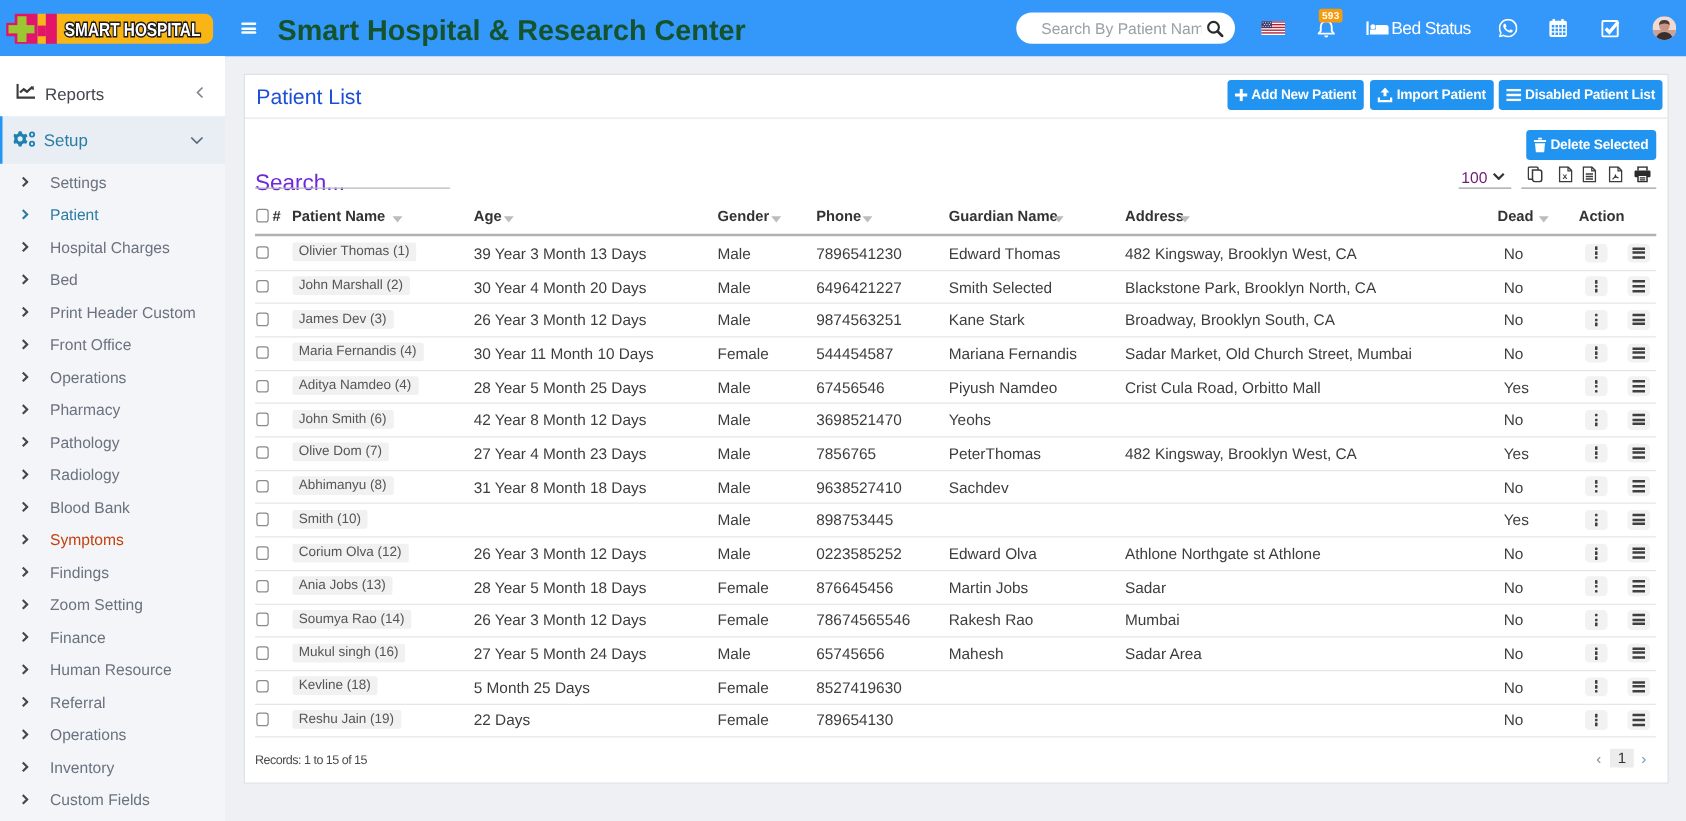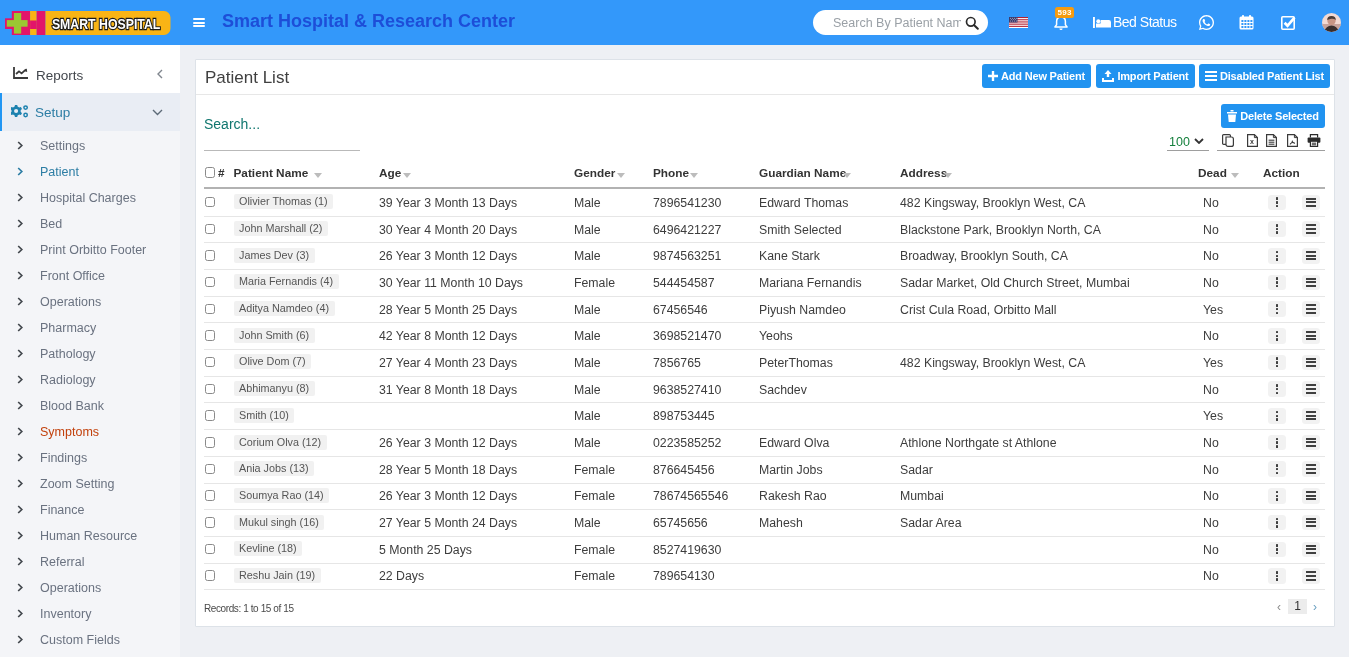--- a/index.html
+++ b/index.html
@@ -32,21 +32,21 @@
 <rect x="25.1" y="12.5" width="6.6" height="8.5" fill="#e2156a"></rect>
 <rect x="31.7" y="3" width="8.8" height="24" fill="#e2156a"></rect>
 <path d="M40.5 3 H159 a6.5 6.5 0 0 1 6.5 6.5 v11 a6.5 6.5 0 0 1 -6.5 6.5 H40.5 Z" fill="#f9b415"></path>
 <text x="46.9" y="20.6" font-family="Liberation Sans, sans-serif" font-size="15" font-weight="bold" fill="#fff" stroke="#1a1a1a" stroke-width="2.4" paint-order="stroke" textLength="108.4" lengthAdjust="spacingAndGlyphs">SMART HOSPITAL</text>
 </svg>
 <div id="burger" class="abs" style="left:193px;top:18.3px;width:11.5px">
     <span></span>
     <span></span>
     <span></span>
   </div>
-<div class="abs" style="left:222px;top:11px;color:#1d4ed8;font-size:18px;font-weight:bold">Smart Hospital &amp; Research Center</div>
+<div class="abs" style="left:222px;top:11px;color:#14532d;font-size:23px;font-weight:bold">Smart Hospital &amp; Research Center</div>
 <div class="abs" style="left:813px;top:10px;width:175px;height:25px;background:#fff;border-radius:13px">
 <div class="abs" style="left:20px;top:6px;font-size:12.5px;color:#9aa0a6;width:128px;overflow:hidden;white-space:nowrap">Search By Patient Name</div>
 <svg class="abs" style="right:9px;top:6px" width="14" height="14" viewBox="0 0 14 14">
       <circle cx="5.8" cy="5.8" r="4.3" fill="none" stroke="#2a2a2a" stroke-width="1.7"></circle>
       <line x1="9.2" y1="9.2" x2="12.8" y2="12.8" stroke="#2a2a2a" stroke-width="2" stroke-linecap="round"></line>
     </svg>
 </div>
 <svg class="abs" style="left:1009px;top:17px" width="19" height="11" viewBox="0 0 19 11">
 <rect width="19" height="11" fill="#fff"></rect>
 <g fill="#b22234">
@@ -157,21 +157,21 @@
     <path d="M1.2 1 L4.8 4.5 L1.2 8" fill="none" stroke="#43484e" stroke-width="1.7"></path>
   </svg>
 <div class="abs" style="left:40px;top:191px;font-size:12.5px;color:#6a7280">Hospital Charges</div>
 <svg class="abs" style="left:17px;top:219px" width="6" height="9" viewBox="0 0 6 9">
     <path d="M1.2 1 L4.8 4.5 L1.2 8" fill="none" stroke="#43484e" stroke-width="1.7"></path>
   </svg>
 <div class="abs" style="left:40px;top:217px;font-size:12.5px;color:#6a7280">Bed</div>
 <svg class="abs" style="left:17px;top:245px" width="6" height="9" viewBox="0 0 6 9">
     <path d="M1.2 1 L4.8 4.5 L1.2 8" fill="none" stroke="#43484e" stroke-width="1.7"></path>
   </svg>
-<div class="abs" style="left:40px;top:243px;font-size:12.5px;color:#6a7280">Print Orbitto Footer</div>
+<div class="abs" style="left:40px;top:243px;font-size:12.5px;color:#6a7280">Print Header Custom</div>
 <svg class="abs" style="left:17px;top:271px" width="6" height="9" viewBox="0 0 6 9">
     <path d="M1.2 1 L4.8 4.5 L1.2 8" fill="none" stroke="#43484e" stroke-width="1.7"></path>
   </svg>
 <div class="abs" style="left:40px;top:269px;font-size:12.5px;color:#6a7280">Front Office</div>
 <svg class="abs" style="left:17px;top:297px" width="6" height="9" viewBox="0 0 6 9">
     <path d="M1.2 1 L4.8 4.5 L1.2 8" fill="none" stroke="#43484e" stroke-width="1.7"></path>
   </svg>
 <div class="abs" style="left:40px;top:295px;font-size:12.5px;color:#6a7280">Operations</div>
 <svg class="abs" style="left:17px;top:323px" width="6" height="9" viewBox="0 0 6 9">
     <path d="M1.2 1 L4.8 4.5 L1.2 8" fill="none" stroke="#43484e" stroke-width="1.7"></path>
@@ -219,21 +219,21 @@
 <div class="abs" style="left:40px;top:581px;font-size:12.5px;color:#6a7280">Operations</div>
 <svg class="abs" style="left:17px;top:609px" width="6" height="9" viewBox="0 0 6 9">
     <path d="M1.2 1 L4.8 4.5 L1.2 8" fill="none" stroke="#43484e" stroke-width="1.7"></path>
   </svg>
 <div class="abs" style="left:40px;top:607px;font-size:12.5px;color:#6a7280">Inventory</div>
 <svg class="abs" style="left:17px;top:635px" width="6" height="9" viewBox="0 0 6 9">
     <path d="M1.2 1 L4.8 4.5 L1.2 8" fill="none" stroke="#43484e" stroke-width="1.7"></path>
   </svg>
 <div class="abs" style="left:40px;top:633px;font-size:12.5px;color:#6a7280">Custom Fields</div>
 <div class="abs" style="left:195px;top:59px;width:1140px;height:568px;background:#fff;border:1px solid #dde2e8;border-radius:1px"></div>
-<div class="abs" style="left:205px;top:68px;font-size:17px;color:#404040">Patient List</div>
+<div class="abs" style="left:205px;top:68px;font-size:17px;color:#1d4ed8">Patient List</div>
 <div class="abs" style="left:196px;top:93.5px;width:1138px;height:1px;background:#e7e7e7"></div>
 <div class="bbtn" style="left:982px;top:64px;width:109px">
     <svg width="10" height="10" viewBox="0 0 11 11">
       <path d="M4.2 0 h2.6 v4.2 H11 v2.6 H6.8 V11 H4.2 V6.8 H0 V4.2 h4.2 Z" fill="#fff"></path>
     </svg>
     <span>Add New Patient</span>
   </div>
 <div class="bbtn" style="left:1096px;top:64px;width:99px">
     <svg width="12" height="12" viewBox="0 0 12 12">
       <path d="M6 0 L9.5 4 H7.2 V7 H4.8 V4 H2.5 Z" fill="#fff"></path>
@@ -248,23 +248,23 @@
       <rect y="8" width="12" height="2" fill="#fff"></rect>
     </svg>
     <span>Disabled Patient List</span>
   </div>
 <div class="bbtn" style="left:1221px;top:104px;width:104px">
     <svg width="10" height="12" viewBox="0 0 10 12">
       <path d="M0 2 h10 v1.5 h-10 Z M3.5 0 h3 v1.5 h-3 Z M1 4.5 h8 L8.3 12 H1.7 Z" fill="#fff"></path>
     </svg>
     <span>Delete Selected</span>
   </div>
-<div class="abs" style="left:204px;top:116px;font-size:14px;color:#0f766e">Search...</div>
+<div class="abs" style="left:204px;top:136px;font-size:18px;color:#6d28d9">Search...</div>
 <div class="abs" style="left:204px;top:149.6px;width:156px;height:1.2px;background:#b9b9b9"></div>
-<div class="abs" style="left:1169px;top:135px;font-size:12.5px;color:#15803d">100</div>
+<div class="abs" style="left:1169px;top:135px;font-size:12.5px;color:#701a75">100</div>
 <svg class="abs" style="left:1194px;top:138px" width="10" height="6" viewBox="0 0 10 6">
     <path d="M1 1 L5 5 L9 1" fill="none" stroke="#333" stroke-width="1.8"></path>
   </svg>
 <div class="abs" style="left:1167px;top:149.6px;width:42px;height:1.2px;background:#9e9e9e"></div>
 <div class="abs" style="left:1222px;top:133px"><svg width="13" height="13" viewBox="0 0 13 13">
       <rect x="0.6" y="0.6" width="7.8" height="9.8" rx="1" fill="none" stroke="#3a3a3a" stroke-width="1.2"></rect>
       <path d="M4 3 h5.4 a2 2 0 0 1 2 2 v5.4 a2 2 0 0 1 -2 2 H6 a2 2 0 0 1 -2-2 Z" fill="#fff" stroke="#3a3a3a" stroke-width="1.2"></path>
     </svg></div>
 <div class="abs" style="left:1247px;top:133px"><svg width="11" height="13" viewBox="0 0 11 13">
       <path d="M0.6 0.6 h6.8 l3 3 v8.8 h-9.8 Z" fill="none" stroke="#3a3a3a" stroke-width="1.2"></path>

